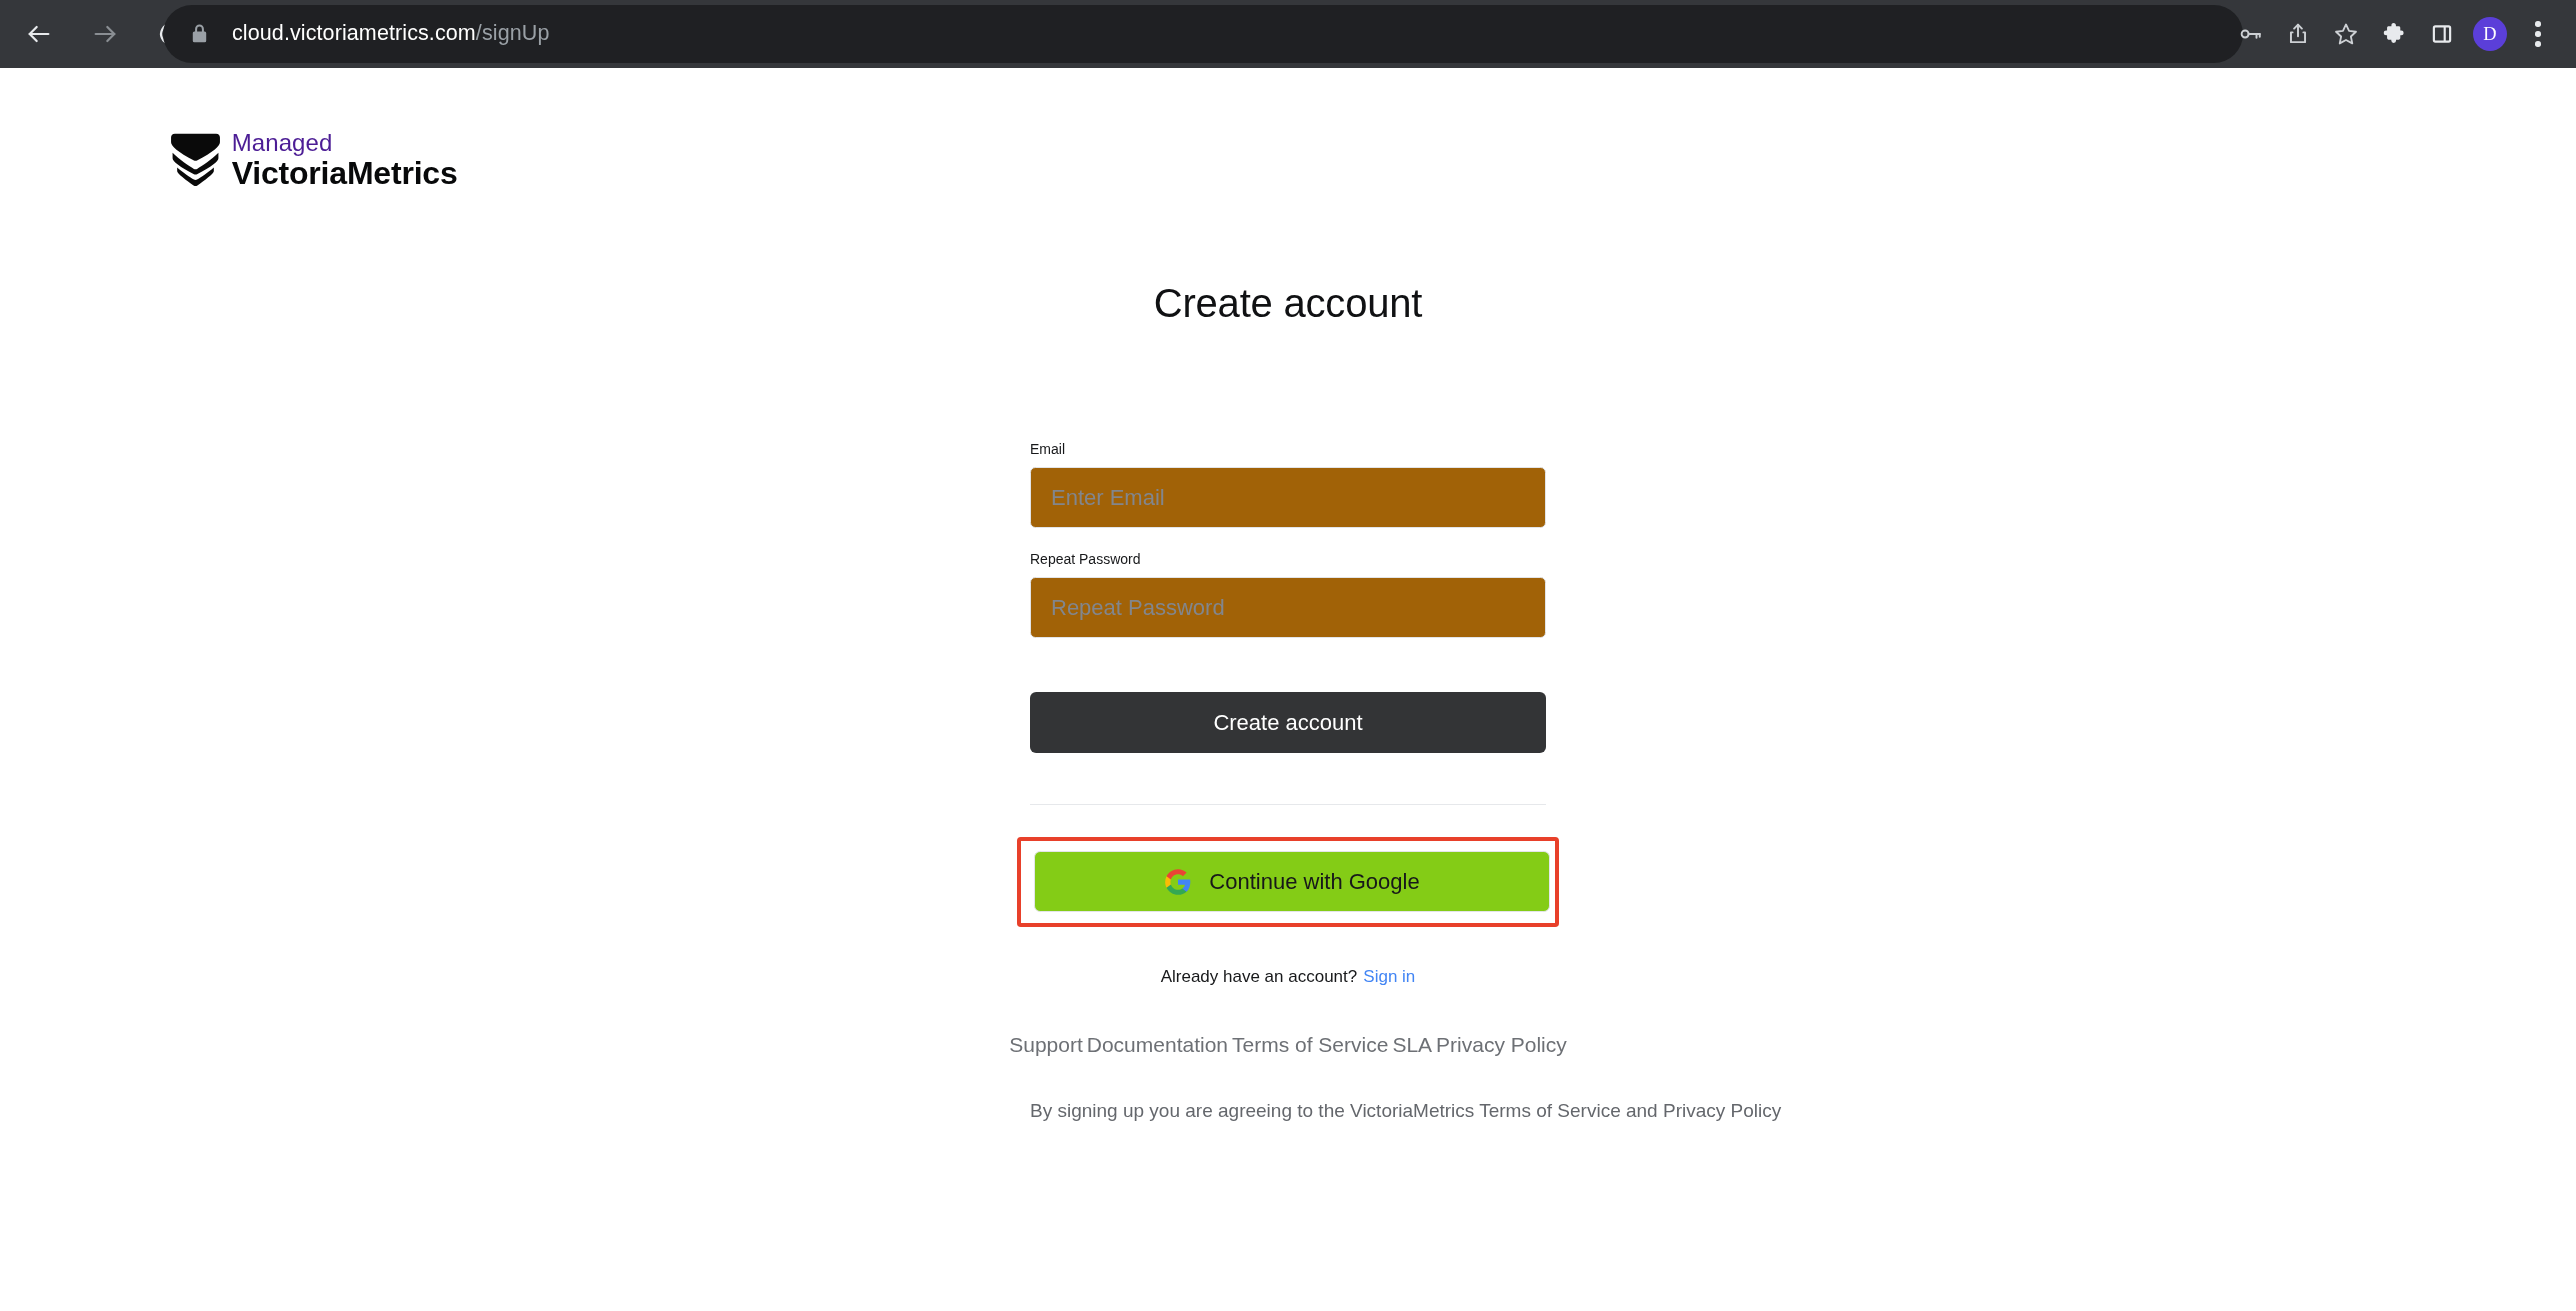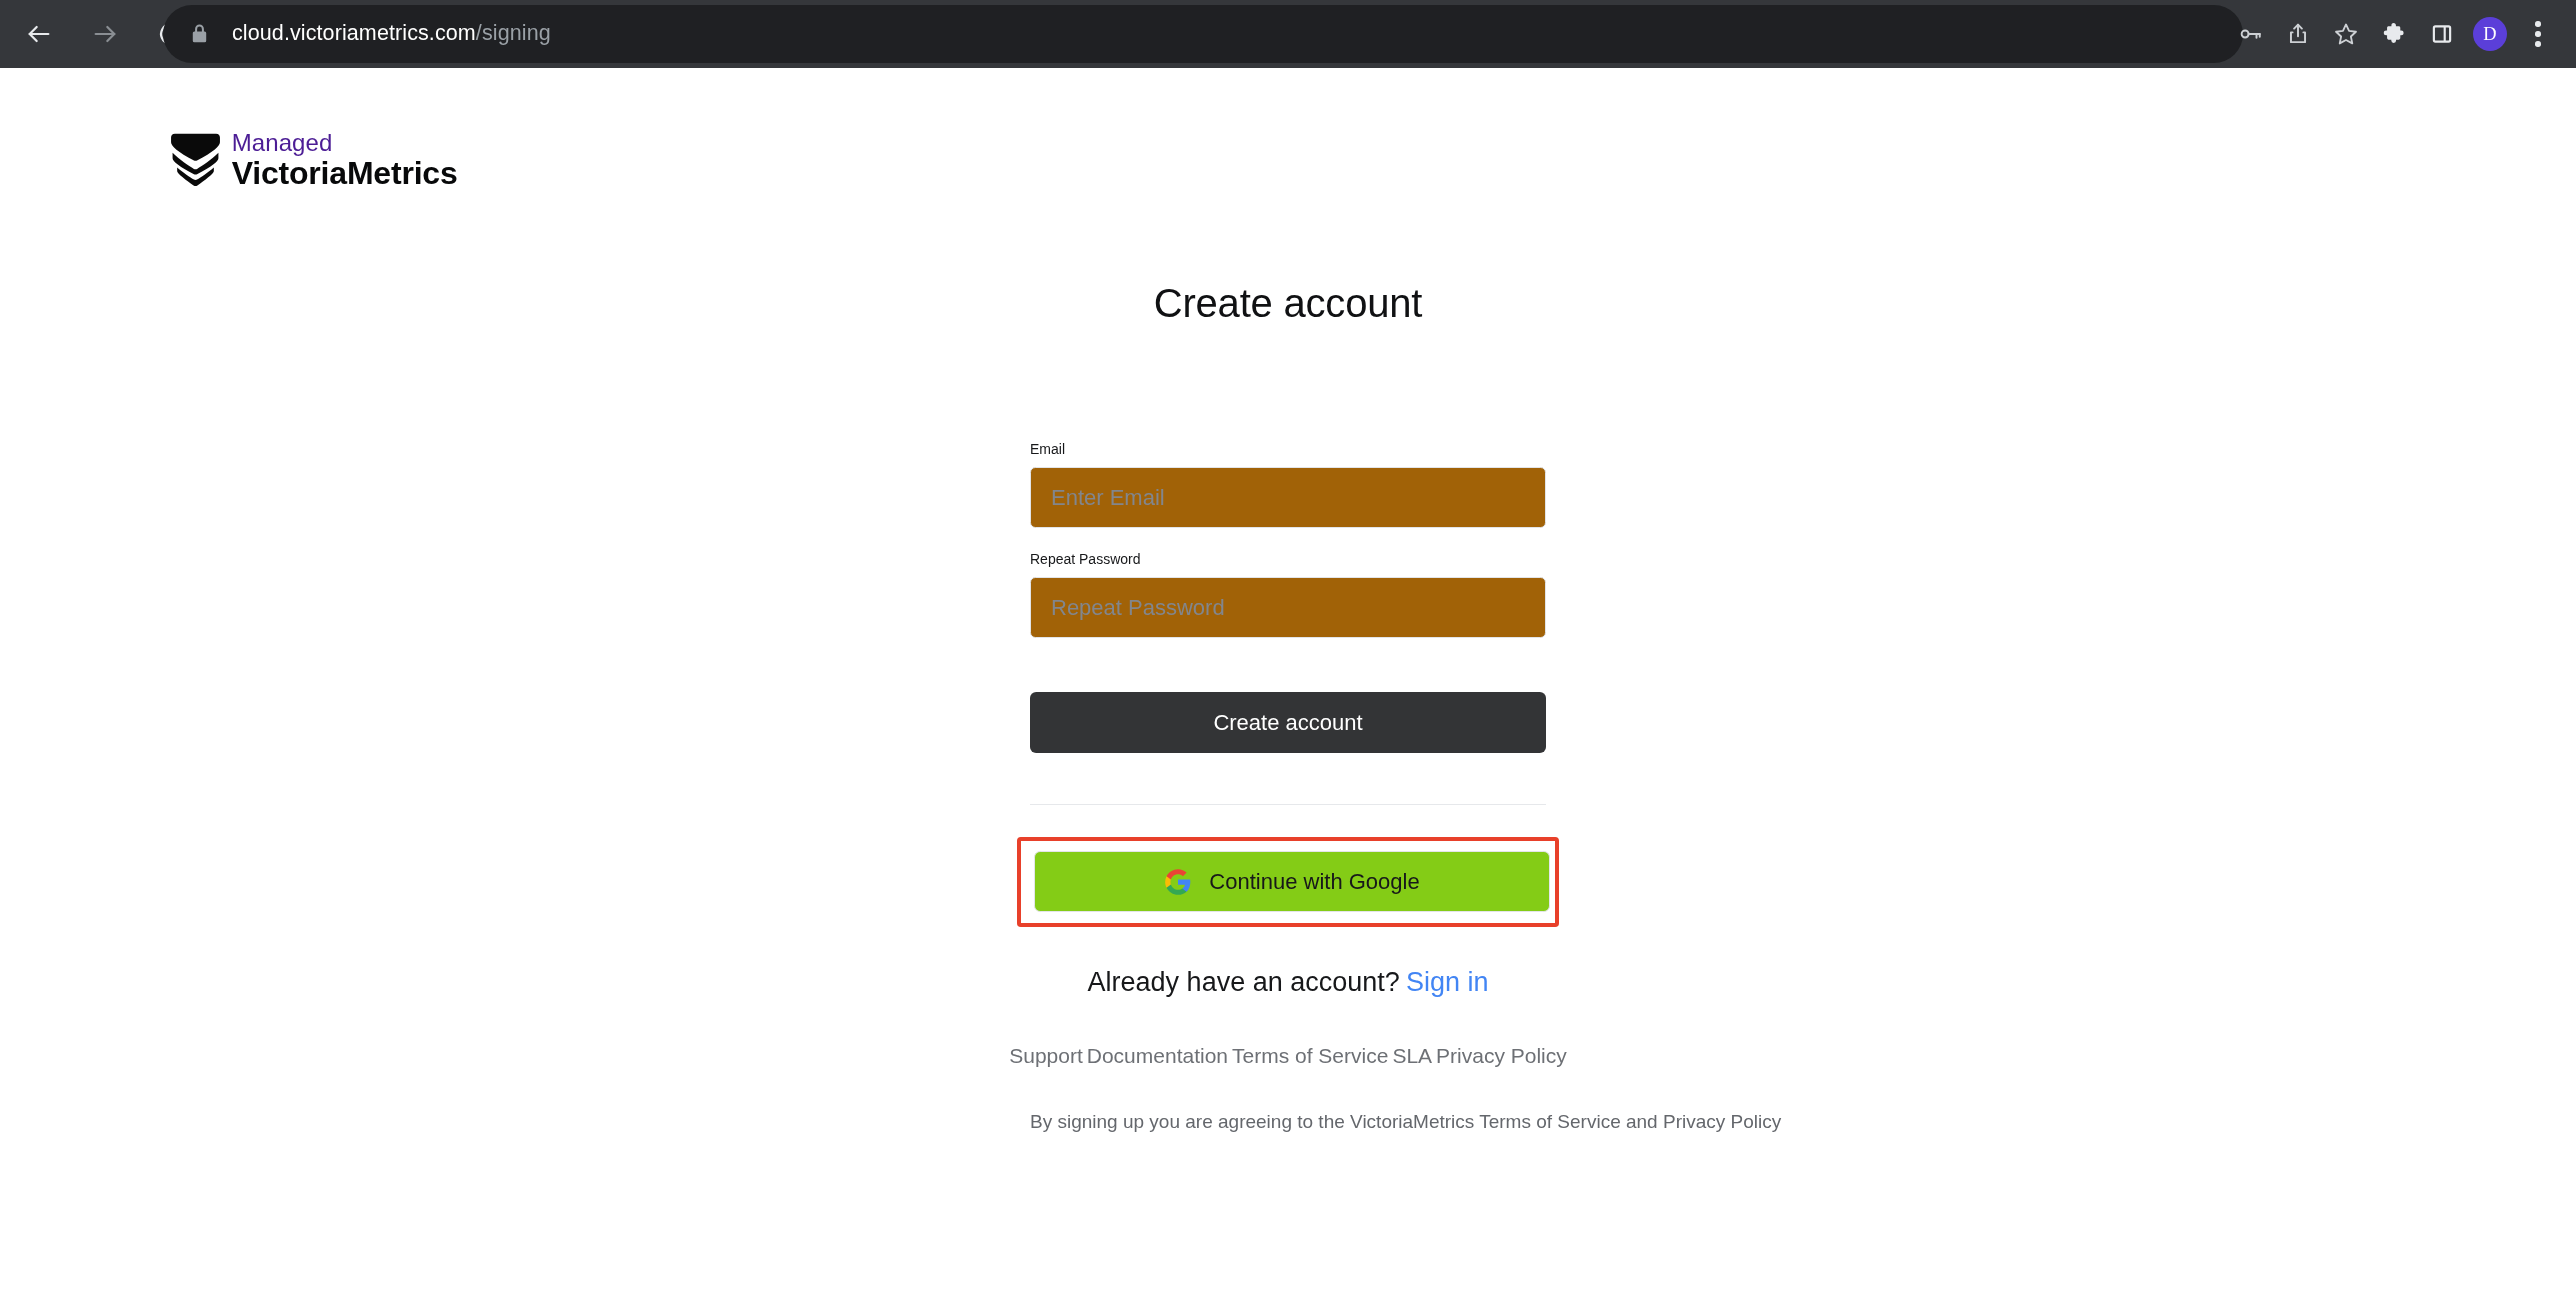--- a/index.html
+++ b/index.html
@@ -205,21 +205,21 @@
     gap: 17px;
     cursor: pointer;
     font-family: "Liberation Sans", sans-serif;
   }
   .google-btn span.lbl { font-size: 22px; color: #17181a; }
 
   .signin-row {
     margin-top: 40px;
     width: 516px;
     text-align: center;
-    font-size: 27px;
+    font-size: 17px;
     color: #17181a;
   }
   .signin-link {
     color: #4285f4;
     text-decoration: none;
     cursor: pointer;
     margin-left: 6.1px;
   }
 
   .footer-links {
@@ -269,21 +269,21 @@
           <polyline points="20.6,3.6 20.6,9 15.2,9"></polyline>
       </svg>
     </div>
   </div>
 
   <div class="omnibox">
     <svg class="lock-icon" viewBox="0 0 24 24" fill="#9aa0a6">
       <path d="M12 2.6a4.6 4.6 0 0 0-4.6 4.6V10H6.6A1.6 1.6 0 0 0 5 11.6v8A1.6 1.6 0 0 0 6.6 21.2h10.8A1.6 1.6 0 0 0 19 19.6v-8A1.6 1.6 0 0 0 17.4 10h-.8V7.2A4.6 4.6 0 0 0 12 2.6zm0 2.1a2.5 2.5 0 0 1 2.5 2.5V10h-5V7.2A2.5 2.5 0 0 1 12 4.7z"></path>
     </svg>
     <div class="url-text">
-      <span>cloud.victoriametrics.com</span><span class="url-path">/signing</span>
+      <span>cloud.victoriametrics.com</span><span class="url-path">/signUp</span>
     </div>
   </div>
 
   <div class="omni-actions">
     <div class="chrome-icon-btn">
       <svg width="26" height="26" viewBox="0 0 24 24" fill="none" stroke="#cdd0d4" stroke-width="1.8" stroke-linecap="round">
         <circle cx="7.5" cy="12" r="3.2"></circle>
           <line x1="10.7" y1="12" x2="21" y2="12"></line>
           <line x1="18" y1="12" x2="18" y2="15.5"></line>
           <line x1="21" y1="12" x2="21" y2="14.6"></line>

